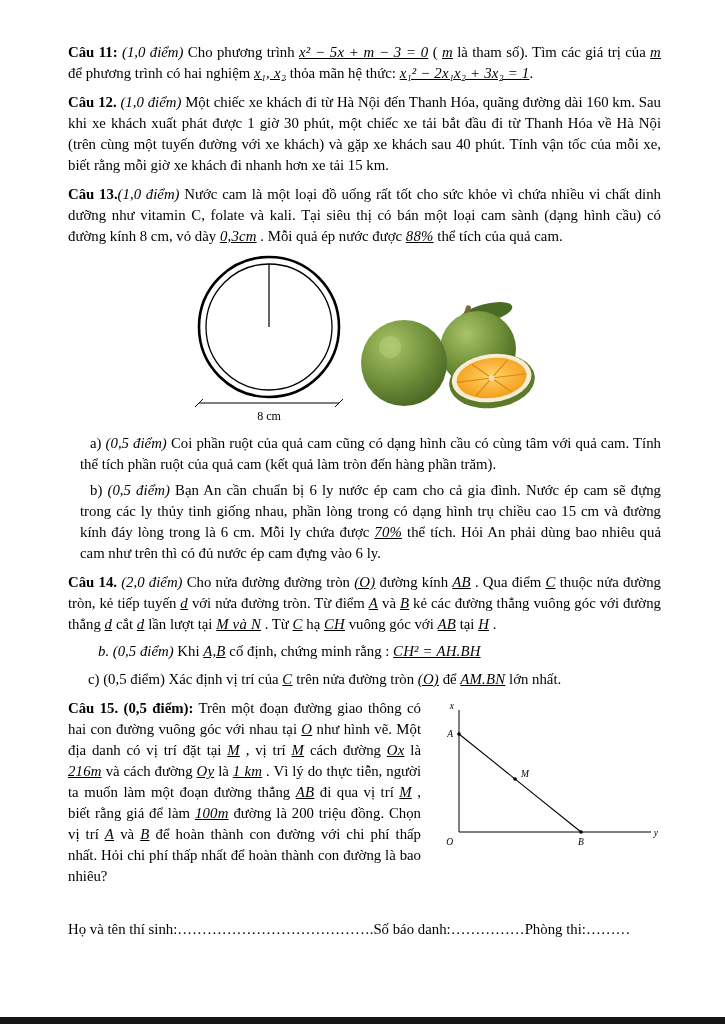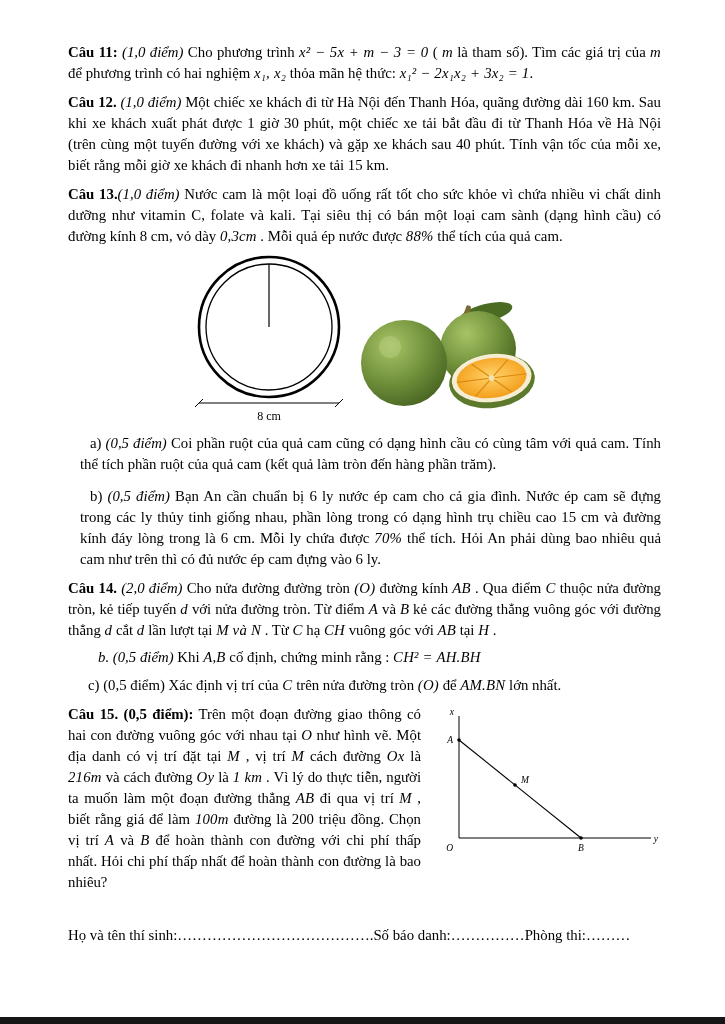--- a/index.html
+++ b/index.html
@@ -6,22 +6,22 @@
   html,body { background:#ffffff; }
   body {
     width:725px; height:1024px; position:relative; overflow:hidden;
     font-family:"Liberation Serif","DejaVu Serif",serif;
     font-size:14.8px; line-height:1.42; color:#000;
   }
   .page { width:725px; height:1024px; padding:42px 64px 0 68px; position:relative; }
   .para { text-align:justify; margin-bottom:8px; }
   .seg-bold   { font-weight:bold; }
   .seg-italic { font-style:italic; }
-  .seg-math   { font-style:italic; letter-spacing:0.2px; }
-  .sub13 { padding-left:12px; text-indent:10px; margin-bottom:11px; }
+  .seg-math   { font-style:italic; letter-spacing:0.2px;text-decoration:underline; }
+  .sub13 { padding-left:12px; text-indent:10px; margin-bottom:5px; }
   .q14item-a { padding-left:30px; margin-bottom:7px; }
   .q14item-b { padding-left:30px; margin-bottom:7px; }
   .q14item-c { padding-left:20px; margin-bottom:8px; }
   .figure-row { display:flex; justify-content:center; align-items:flex-end; gap:10px; margin:2px 0 10px 0; }
   .oranges-wrap { margin-bottom:12px; }
   .q15 { margin-bottom:0; }
   .q15-diagram { float:right; width:232px; height:152px; margin:2px 0 4px 8px; }
   .het-line { text-align:center; margin-top:26px; margin-bottom:20px; }
   .info-line { text-align:left; margin-bottom:0;margin-top:32px; }
   .bottom-edge { position:absolute; left:0; bottom:0; width:725px; height:7px; background:#161616; }

